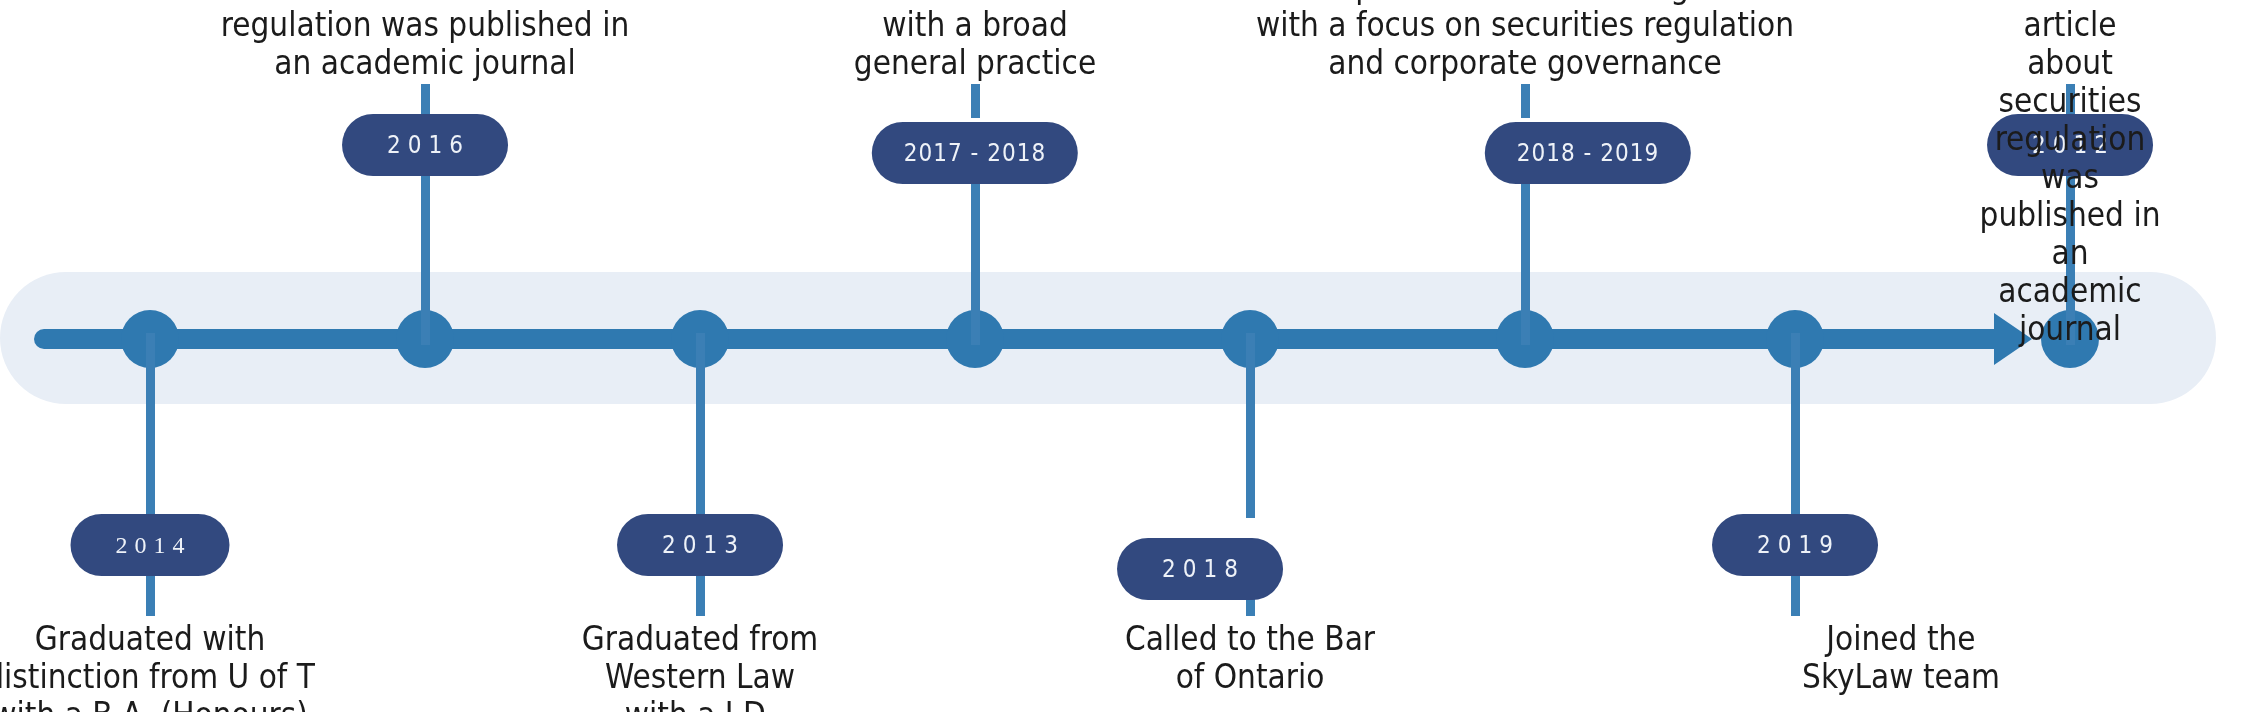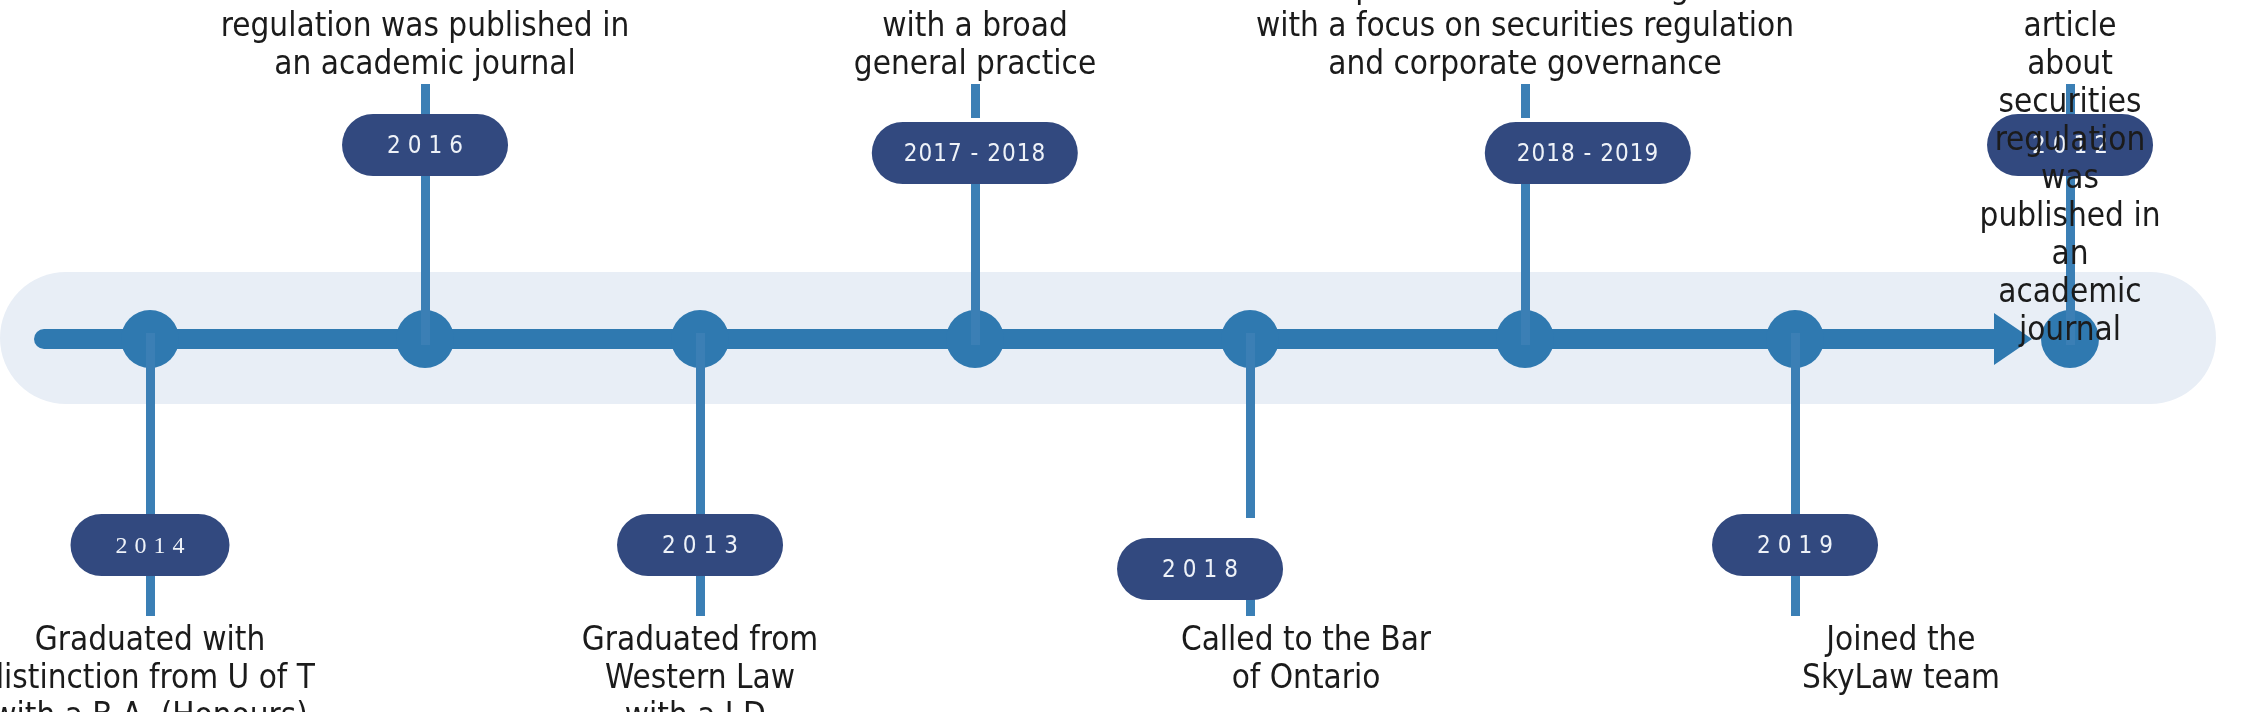--- a/index.html
+++ b/index.html
@@ -123,21 +123,21 @@
       <div class="stem" style="left: 975px; top: 172px; height: 173px;"></div>
       <div class="stem" style="left: 975px; top: 84px; height: 34px;"></div>
       <div class="pill range" style="left: 975px; top: 114px;">2017 - 2018</div>
       <div class="caption above" style="left: 975px; top: -32px;">Articled at a firm
 with a broad
 general practice</div>
       <div class="node-dot" style="left: 1250px;"></div>
       <div class="stem" style="left: 1250px; top: 333px; height: 185px;"></div>
       <div class="stem" style="left: 1250px; top: 574px; height: 42px;"></div>
       <div class="pill single" style="left: 1200px; top: 514px; margin-top: 24px;">2018</div>
-      <div class="caption below" style="left: 1306px; top: 620px; text-align: center;">Called to the Bar
+      <div class="caption below" style="left: 1250px; top: 620px; text-align: center;">Called to the Bar
 of Ontario</div>
       <div class="node-dot" style="left: 1525px;"></div>
       <div class="stem" style="left: 1525px; top: 172px; height: 173px;"></div>
       <div class="stem" style="left: 1525px; top: 84px; height: 34px;"></div>
       <div class="pill range" style="left: 1588px; top: 114px;">2018 - 2019</div>
       <div class="caption above" style="left: 1525px; top: -32px;">Completed an LL.M. at Osgoode
 with a focus on securities regulation
 and corporate governance</div>
       <div class="node-dot" style="left: 1795px;"></div>
       <div class="stem" style="left: 1795px; top: 333px; height: 185px;"></div>

